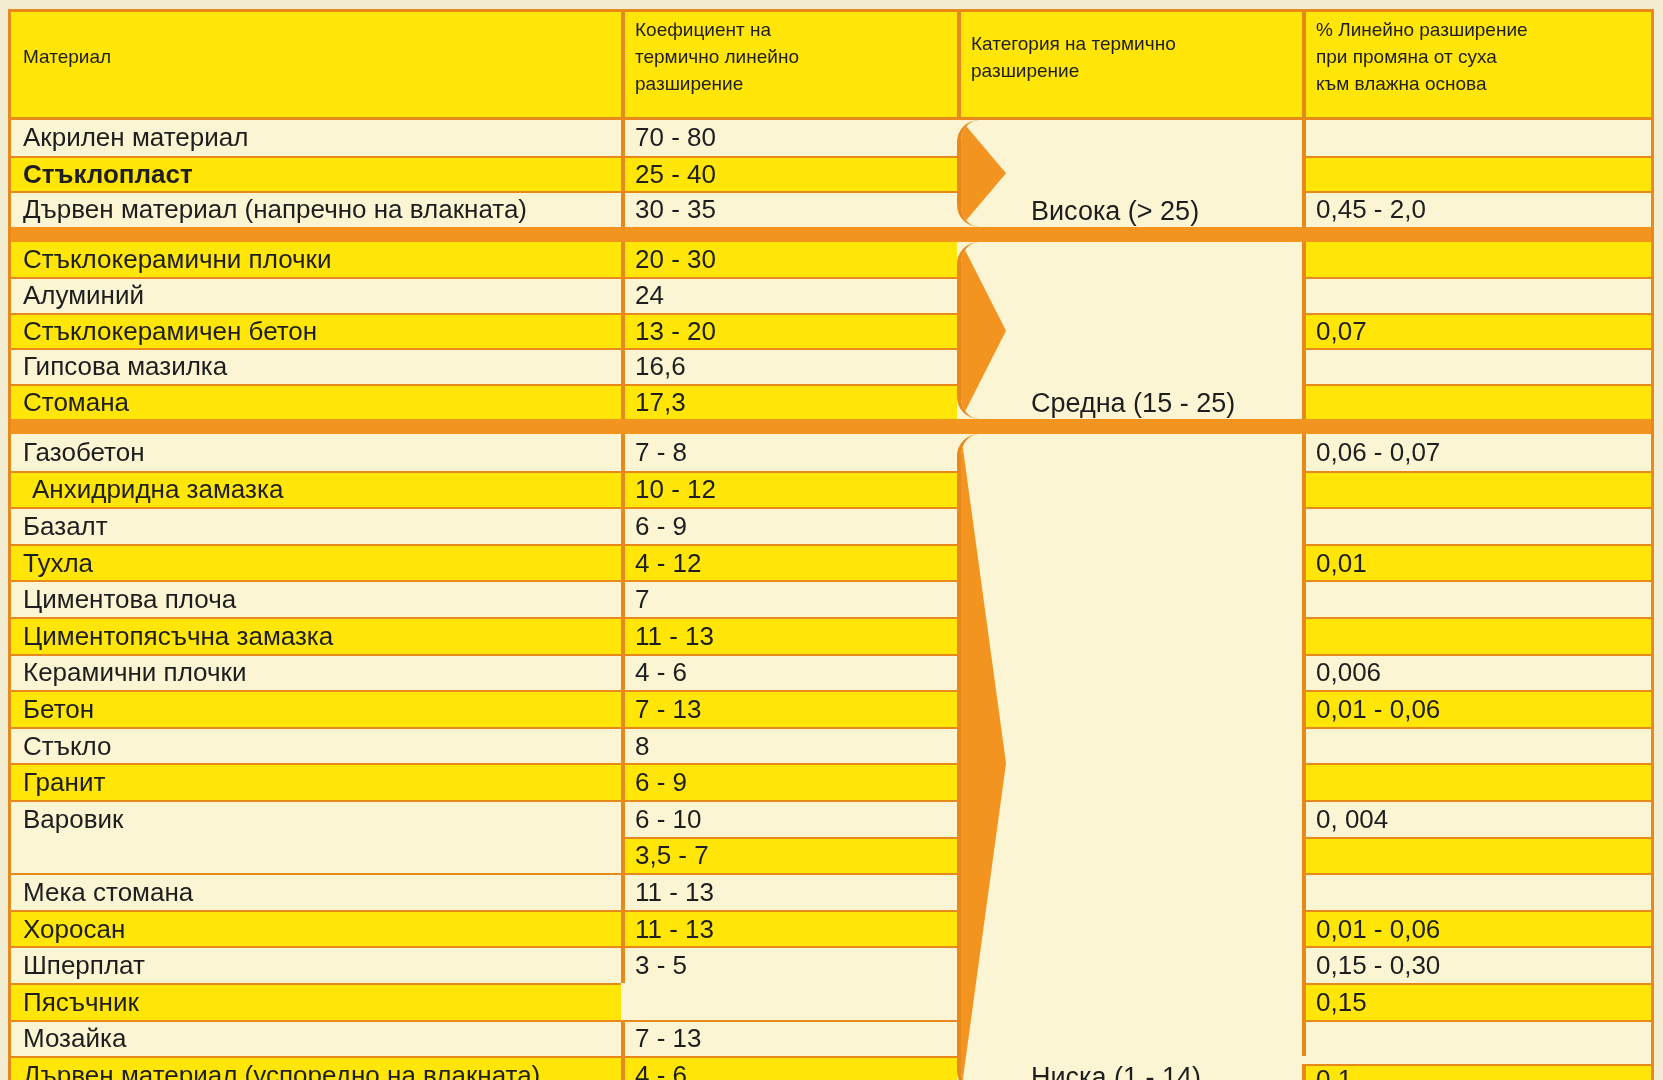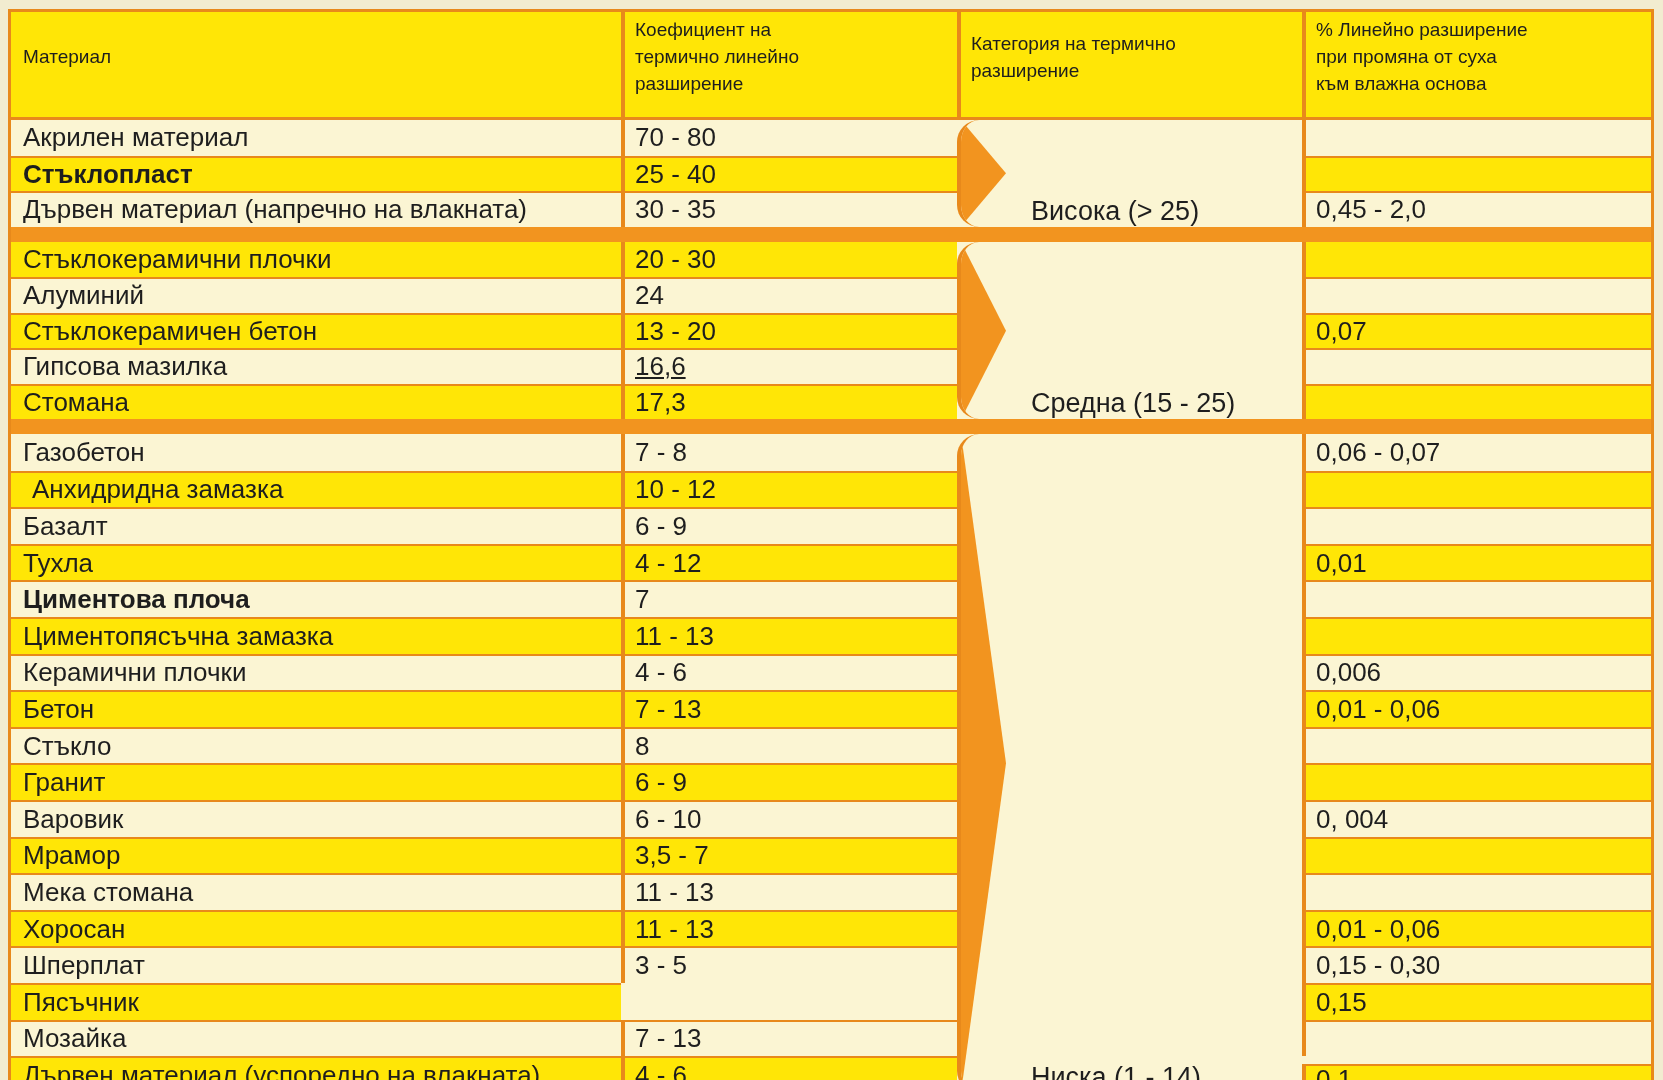--- a/index.html
+++ b/index.html
@@ -106,21 +106,21 @@
           <div class="cell c1 odd" style="grid-area: 1 / 1;">Стъклокерамични плочки</div>
           <div class="cell c2 odd" style="grid-area: 1 / 2;">20 - 30</div>
           <div class="cell c4 odd" style="grid-area: 1 / 4;"></div>
           <div class="cell c1 even bt" style="grid-area: 2 / 1;">Алуминий</div>
           <div class="cell c2 even bt" style="grid-area: 2 / 2;">24</div>
           <div class="cell c4 even bt" style="grid-area: 2 / 4;"></div>
           <div class="cell c1 odd bt" style="grid-area: 3 / 1;">Стъклокерамичен бетон</div>
           <div class="cell c2 odd bt" style="grid-area: 3 / 2;">13 - 20</div>
           <div class="cell c4 odd bt" style="grid-area: 3 / 4;">0,07</div>
           <div class="cell c1 even bt" style="grid-area: 4 / 1;">Гипсова мазилка</div>
-          <div class="cell c2 even bt" style="grid-area: 4 / 2; text-decoration: underline;">16,6</div>
+          <div class="cell c2 even bt" style="grid-area: 4 / 2;">16,6</div>
           <div class="cell c4 even bt" style="grid-area: 4 / 4;"></div>
           <div class="cell c1 odd bt" style="grid-area: 5 / 1;">Стомана</div>
           <div class="cell c2 odd bt" style="grid-area: 5 / 2;">17,3</div>
           <div class="cell c4 odd bt" style="grid-area: 5 / 4;"></div>
           <div class="cat" style="grid-area: 1 / 3 / span 5;">
             <svg class="arrow" viewBox="0 0 45 100" preserveAspectRatio="none">
               <polygon points="0,0 45,50 0,100"></polygon>
             </svg>
             <span class="cat-label">Средна (15 - 25)</span>
           </div>
@@ -132,42 +132,41 @@
           <div class="cell c4 even" style="grid-area: 1 / 4;">0,06 - 0,07</div>
           <div class="cell c1 odd bt" style="grid-area: 2 / 1; padding-left: 21px;">Анхидридна замазка</div>
           <div class="cell c2 odd bt" style="grid-area: 2 / 2;">10 - 12</div>
           <div class="cell c4 odd bt" style="grid-area: 2 / 4;"></div>
           <div class="cell c1 even bt" style="grid-area: 3 / 1;">Базалт</div>
           <div class="cell c2 even bt" style="grid-area: 3 / 2;">6 - 9</div>
           <div class="cell c4 even bt" style="grid-area: 3 / 4;"></div>
           <div class="cell c1 odd bt" style="grid-area: 4 / 1;">Тухла</div>
           <div class="cell c2 odd bt" style="grid-area: 4 / 2;">4 - 12</div>
           <div class="cell c4 odd bt" style="grid-area: 4 / 4;">0,01</div>
-          <div class="cell c1 even bt" style="grid-area: 5 / 1; font-weight: bold;">Циментова плоча</div>
+          <div class="cell c1 even bt" style="grid-area: 5 / 1;">Циментова плоча</div>
           <div class="cell c2 even bt" style="grid-area: 5 / 2;">7</div>
           <div class="cell c4 even bt" style="grid-area: 5 / 4;"></div>
           <div class="cell c1 odd bt" style="grid-area: 6 / 1; text-align: center;">Циментопясъчна замазка</div>
           <div class="cell c2 odd bt" style="grid-area: 6 / 2;">11 - 13</div>
           <div class="cell c4 odd bt" style="grid-area: 6 / 4;"></div>
           <div class="cell c1 even bt" style="grid-area: 7 / 1;">Керамични плочки</div>
           <div class="cell c2 even bt" style="grid-area: 7 / 2;">4 - 6</div>
           <div class="cell c4 even bt" style="grid-area: 7 / 4;">0,006</div>
           <div class="cell c1 odd bt" style="grid-area: 8 / 1;">Бетон</div>
           <div class="cell c2 odd bt" style="grid-area: 8 / 2;">7 - 13</div>
           <div class="cell c4 odd bt" style="grid-area: 8 / 4;">0,01 - 0,06</div>
           <div class="cell c1 even bt" style="grid-area: 9 / 1;">Стъкло</div>
           <div class="cell c2 even bt" style="grid-area: 9 / 2;">8</div>
           <div class="cell c4 even bt" style="grid-area: 9 / 4;"></div>
           <div class="cell c1 odd bt" style="grid-area: 10 / 1;">Гранит</div>
           <div class="cell c2 odd bt" style="grid-area: 10 / 2;">6 - 9</div>
           <div class="cell c4 odd bt" style="grid-area: 10 / 4;"></div>
           <div class="cell c1 even bt" style="grid-area: 11 / 1;">Варовик</div>
           <div class="cell c2 even bt" style="grid-area: 11 / 2;">6 - 10</div>
           <div class="cell c4 even bt" style="grid-area: 11 / 4;">0, 004</div>
-          <div class="cell c1 odd bt" style="grid-area: 12 / 1;">Мрамор</div>
           <div class="cell c2 odd bt" style="grid-area: 12 / 2;">3,5 - 7</div>
           <div class="cell c4 odd bt" style="grid-area: 12 / 4;"></div>
           <div class="cell c1 even bt" style="grid-area: 13 / 1;">Мека стомана</div>
           <div class="cell c2 even bt" style="grid-area: 13 / 2;">11 - 13</div>
           <div class="cell c4 even bt" style="grid-area: 13 / 4;"></div>
           <div class="cell c1 odd bt" style="grid-area: 14 / 1;">Хоросан</div>
           <div class="cell c2 odd bt" style="grid-area: 14 / 2;">11 - 13</div>
           <div class="cell c4 odd bt" style="grid-area: 14 / 4;">0,01 - 0,06</div>
           <div class="cell c1 even bt" style="grid-area: 15 / 1;">Шперплат</div>
           <div class="cell c2 even bt" style="grid-area: 15 / 2;">3 - 5</div>

